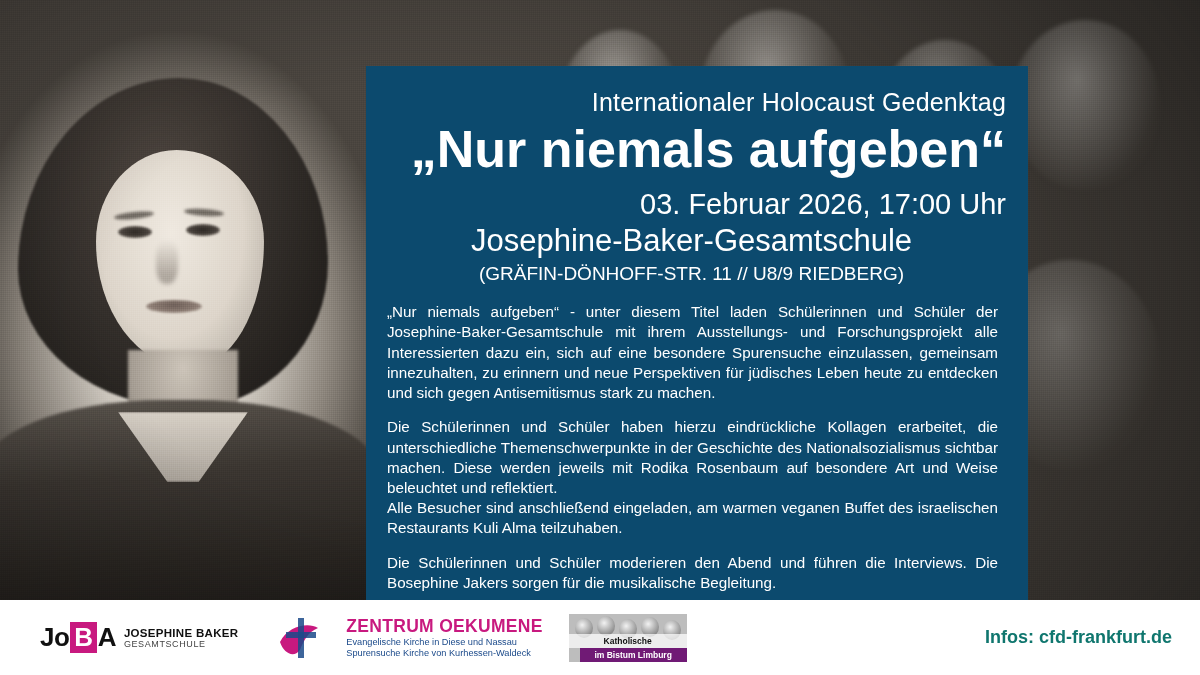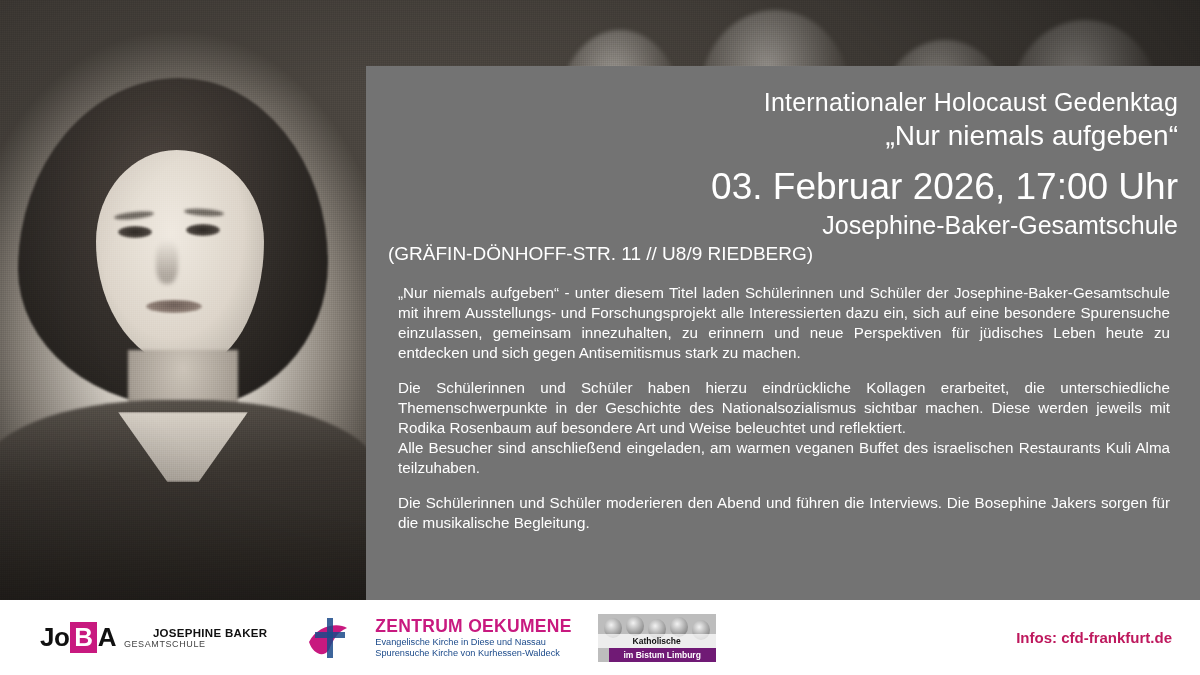--- a/index.html
+++ b/index.html
@@ -105,55 +105,55 @@
   .crowd span {
     position: absolute; border-radius: 50%;
     background: radial-gradient(ellipse at 45% 35%, rgba(240,236,230,.55), rgba(90,84,78,.25) 70%, rgba(60,55,50,0) 100%);
     filter: blur(2px);
   }
 
   
   .panel {
     position: absolute;
     left: 366px; top: 66px;
-    width: 834px; height: 534px;
-    background: #737373;
+    width: 662px; height: 534px;
+    background: #0c4a6e;
     color: #ffffff;
-    padding: 22px 16px 10px 22px;
+    padding: 22px 16px 10px 11px;
   }
   .panel .kicker {
     text-align: right;
     font-size: 25px;
     letter-spacing: .2px;
     line-height: 1.15;
     padding-right: 6px;
   }
   .panel .headline {
     text-align: right;
-    font-size: 28px;
-    font-weight: normal;
+    font-size: 52px;
+    font-weight: bold;
     line-height: 1.18;
     padding-right: 6px;
     margin-top: 2px;
   }
   .panel .when {
     text-align: right;
-    font-size: 37px;
+    font-size: 29px;
     line-height: 1.25;
     padding-right: 6px;
-    margin-top: 12px;
+    margin-top: 6px;
   }
   .panel .where {
-    text-align: right;
-    font-size: 25px;
+    text-align: center;
+    font-size: 31px;
     line-height: 1.2;
     padding-right: 6px;
   }
   .panel .address {
-    text-align: left;
+    text-align: center;
     font-size: 19px;
     line-height: 1.3;
     padding-right: 6px;
     margin-top: 2px;
   }
   .panel .body {
     margin-top: 16px;
     padding-right: 14px;
     padding-left: 10px;
   }
@@ -192,21 +192,21 @@
 
   
   .joba { margin-left: 40px; gap: 8px; justify-content: center; }
   .joba .mark {
     font-size: 26px; font-weight: bold; color: #111; letter-spacing: -0.5px;
   }
   .joba .mark .b {
     display: inline-block; background: #c8197f; color: #fff;
     padding: 0 4px; margin: 0 1px;
   }
-  .joba .name .n1 { font-size: 11.5px; font-weight: bold; color: #111; letter-spacing: .3px; margin-left: 29px; }
+  .joba .name .n1 { font-size: 11.5px; font-weight: bold; color: #111; letter-spacing: .3px; }
   .joba .name .n2 { font-size: 9px; color: #444; letter-spacing: .6px; }
 
   
   .zo { margin-left: 36px; gap: 22px; }
   .zo .glyph { width: 50px; height: 52px; position: relative; }
   .zo .t1 { font-size: 17.5px; font-weight: bold; color: #c8197f; letter-spacing: .3px; }
   .zo .t2, .zo .t3 { font-size: 9.2px; color: #1b4a8a; line-height: 1.25; }
 
   
   .lim { margin-left: 26px; }
@@ -222,21 +222,21 @@
     font-size: 8.5px; color: #111; text-align: center; line-height: 14px; font-weight: bold;
   }
   .lim .box .bar2 {
     position: absolute; left: 11px; right: 0; bottom: 0; height: 14px;
     background: #701a75;
     font-size: 8.5px; color: #fff; text-align: center; line-height: 14px; font-weight: bold;
   }
 
   .infos {
     margin-left: auto; margin-right: 28px;
-    font-size: 15px; font-weight: bold; color: #be185d;
+    font-size: 18px; font-weight: bold; color: #0f766e;
   }
 </style>
 </head>
 <body>
 
 <div id="poster">
 
   <div class="photo">
     <div class="base"></div>
     <div class="crowd">

